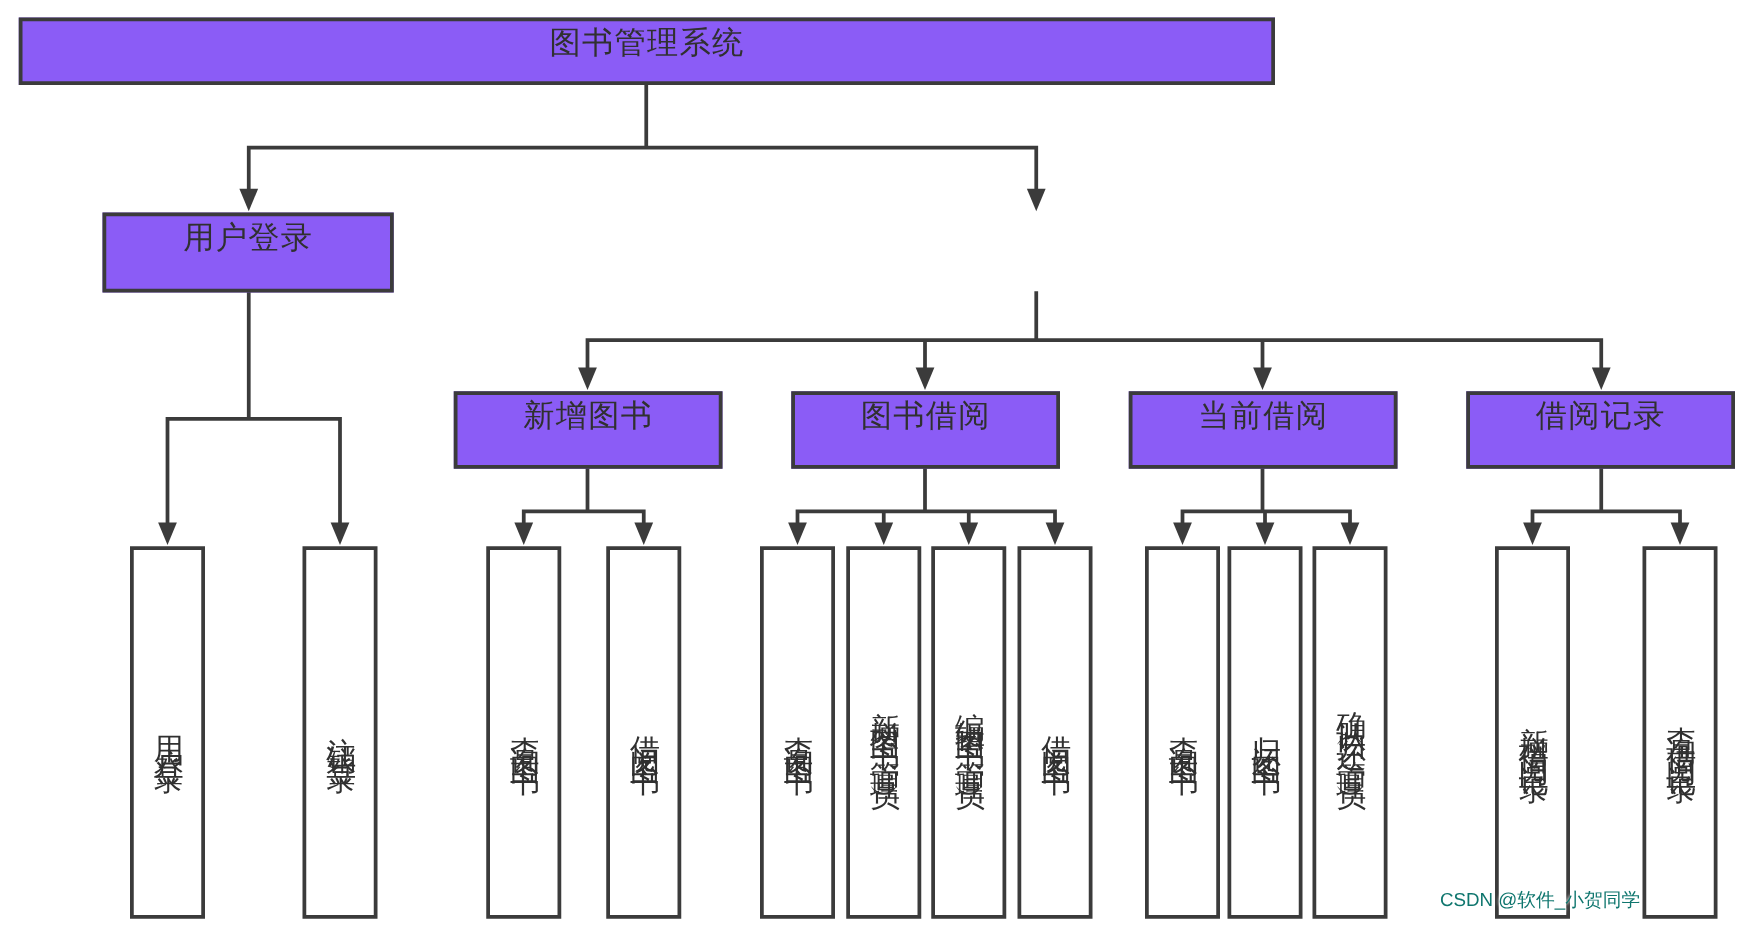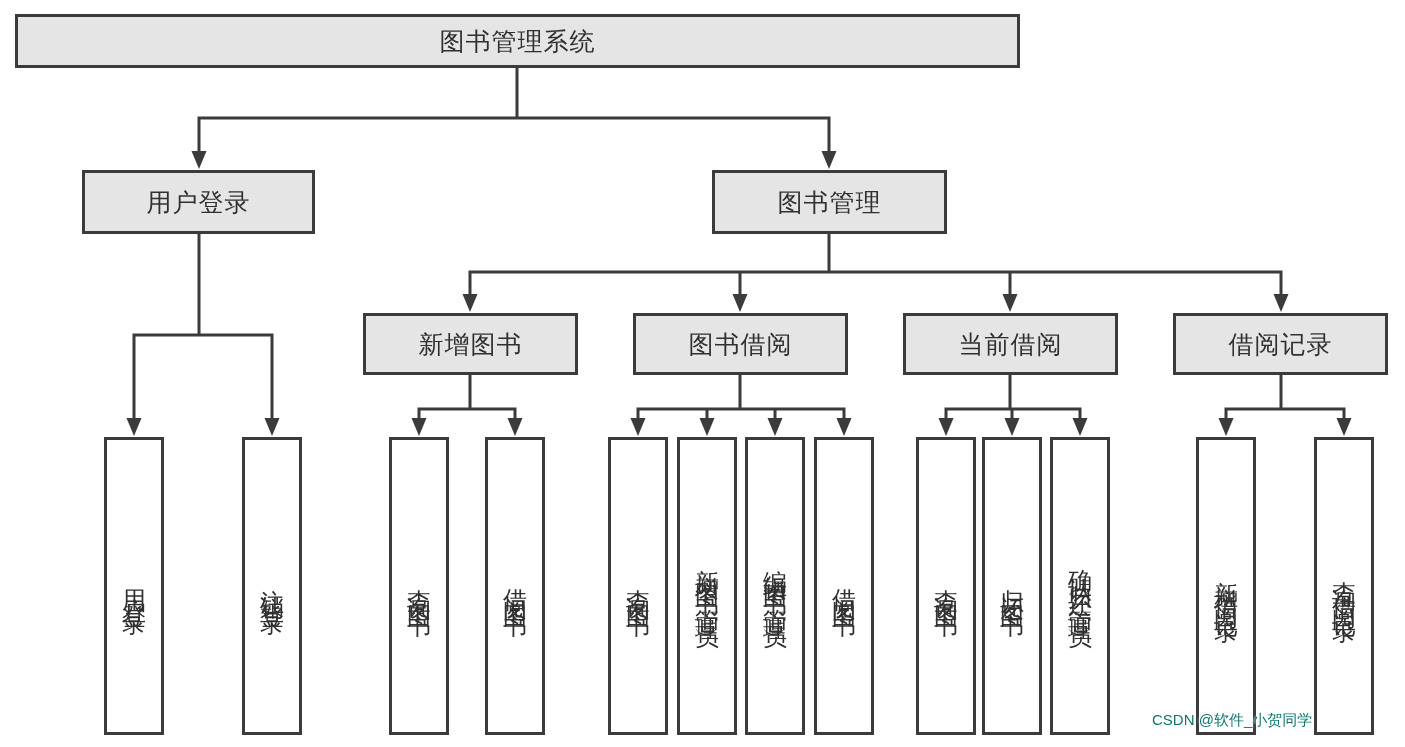--- a/index.html
+++ b/index.html
@@ -2,22 +2,22 @@
 <html><head>
 <meta charset="utf-8">
 <style>
   html,body{margin:0;padding:0;background:#ffffff;}
   .canvas{
     position:relative;width:1405px;height:747px;background:#ffffff;
     font-family:"Liberation Sans",sans-serif;overflow:hidden;
   }
   svg.connectors{position:absolute;left:0;top:0;width:1405px;height:747px;}
   .node{
-    position:absolute;box-sizing:border-box;background:#e5e5e5;
-    border:3px solid #3b3b3b;display:flex;align-items:center;justify-content:center;
+    position:absolute;box-sizing:border-box;background:#8b5cf6;
+    border:3px solid #3b3b3b;display:flex;align-items:flex-start;justify-content:center;
   }
   .node-label{
     font-size:25px;color:#303030;letter-spacing:1px;white-space:nowrap;
   }
   .leaf{
     position:absolute;box-sizing:border-box;width:60px;height:298px;top:437px;
     background:#ffffff;border:3px solid #3b3b3b;
     display:flex;align-items:center;justify-content:center;
   }
   .leaf-label{
@@ -72,23 +72,20 @@
     <polygon class="arrow" points="1336.5,418 1351.5,418 1344,436"></polygon>
   </svg>
 
   <div class="node" style="left:15px;top:14px;width:1005px;height:54px">
     <span class="node-label">图书管理系统</span>
   </div>
 
   <div class="node" style="left:82px;top:170px;width:233px;height:64px">
     <span class="node-label">用户登录</span>
   </div>
-  <div class="node" style="left:712px;top:170px;width:235px;height:64px">
-    <span class="node-label">图书管理</span>
-  </div>
 
   <div class="node" style="left:363px;top:313px;width:215px;height:62px">
     <span class="node-label">新增图书</span>
   </div>
   <div class="node" style="left:903px;top:313px;width:215px;height:62px">
     <span class="node-label">当前借阅</span>
   </div>
   <div class="node" style="left:633px;top:313px;width:215px;height:62px">
     <span class="node-label">图书借阅</span>
   </div>

